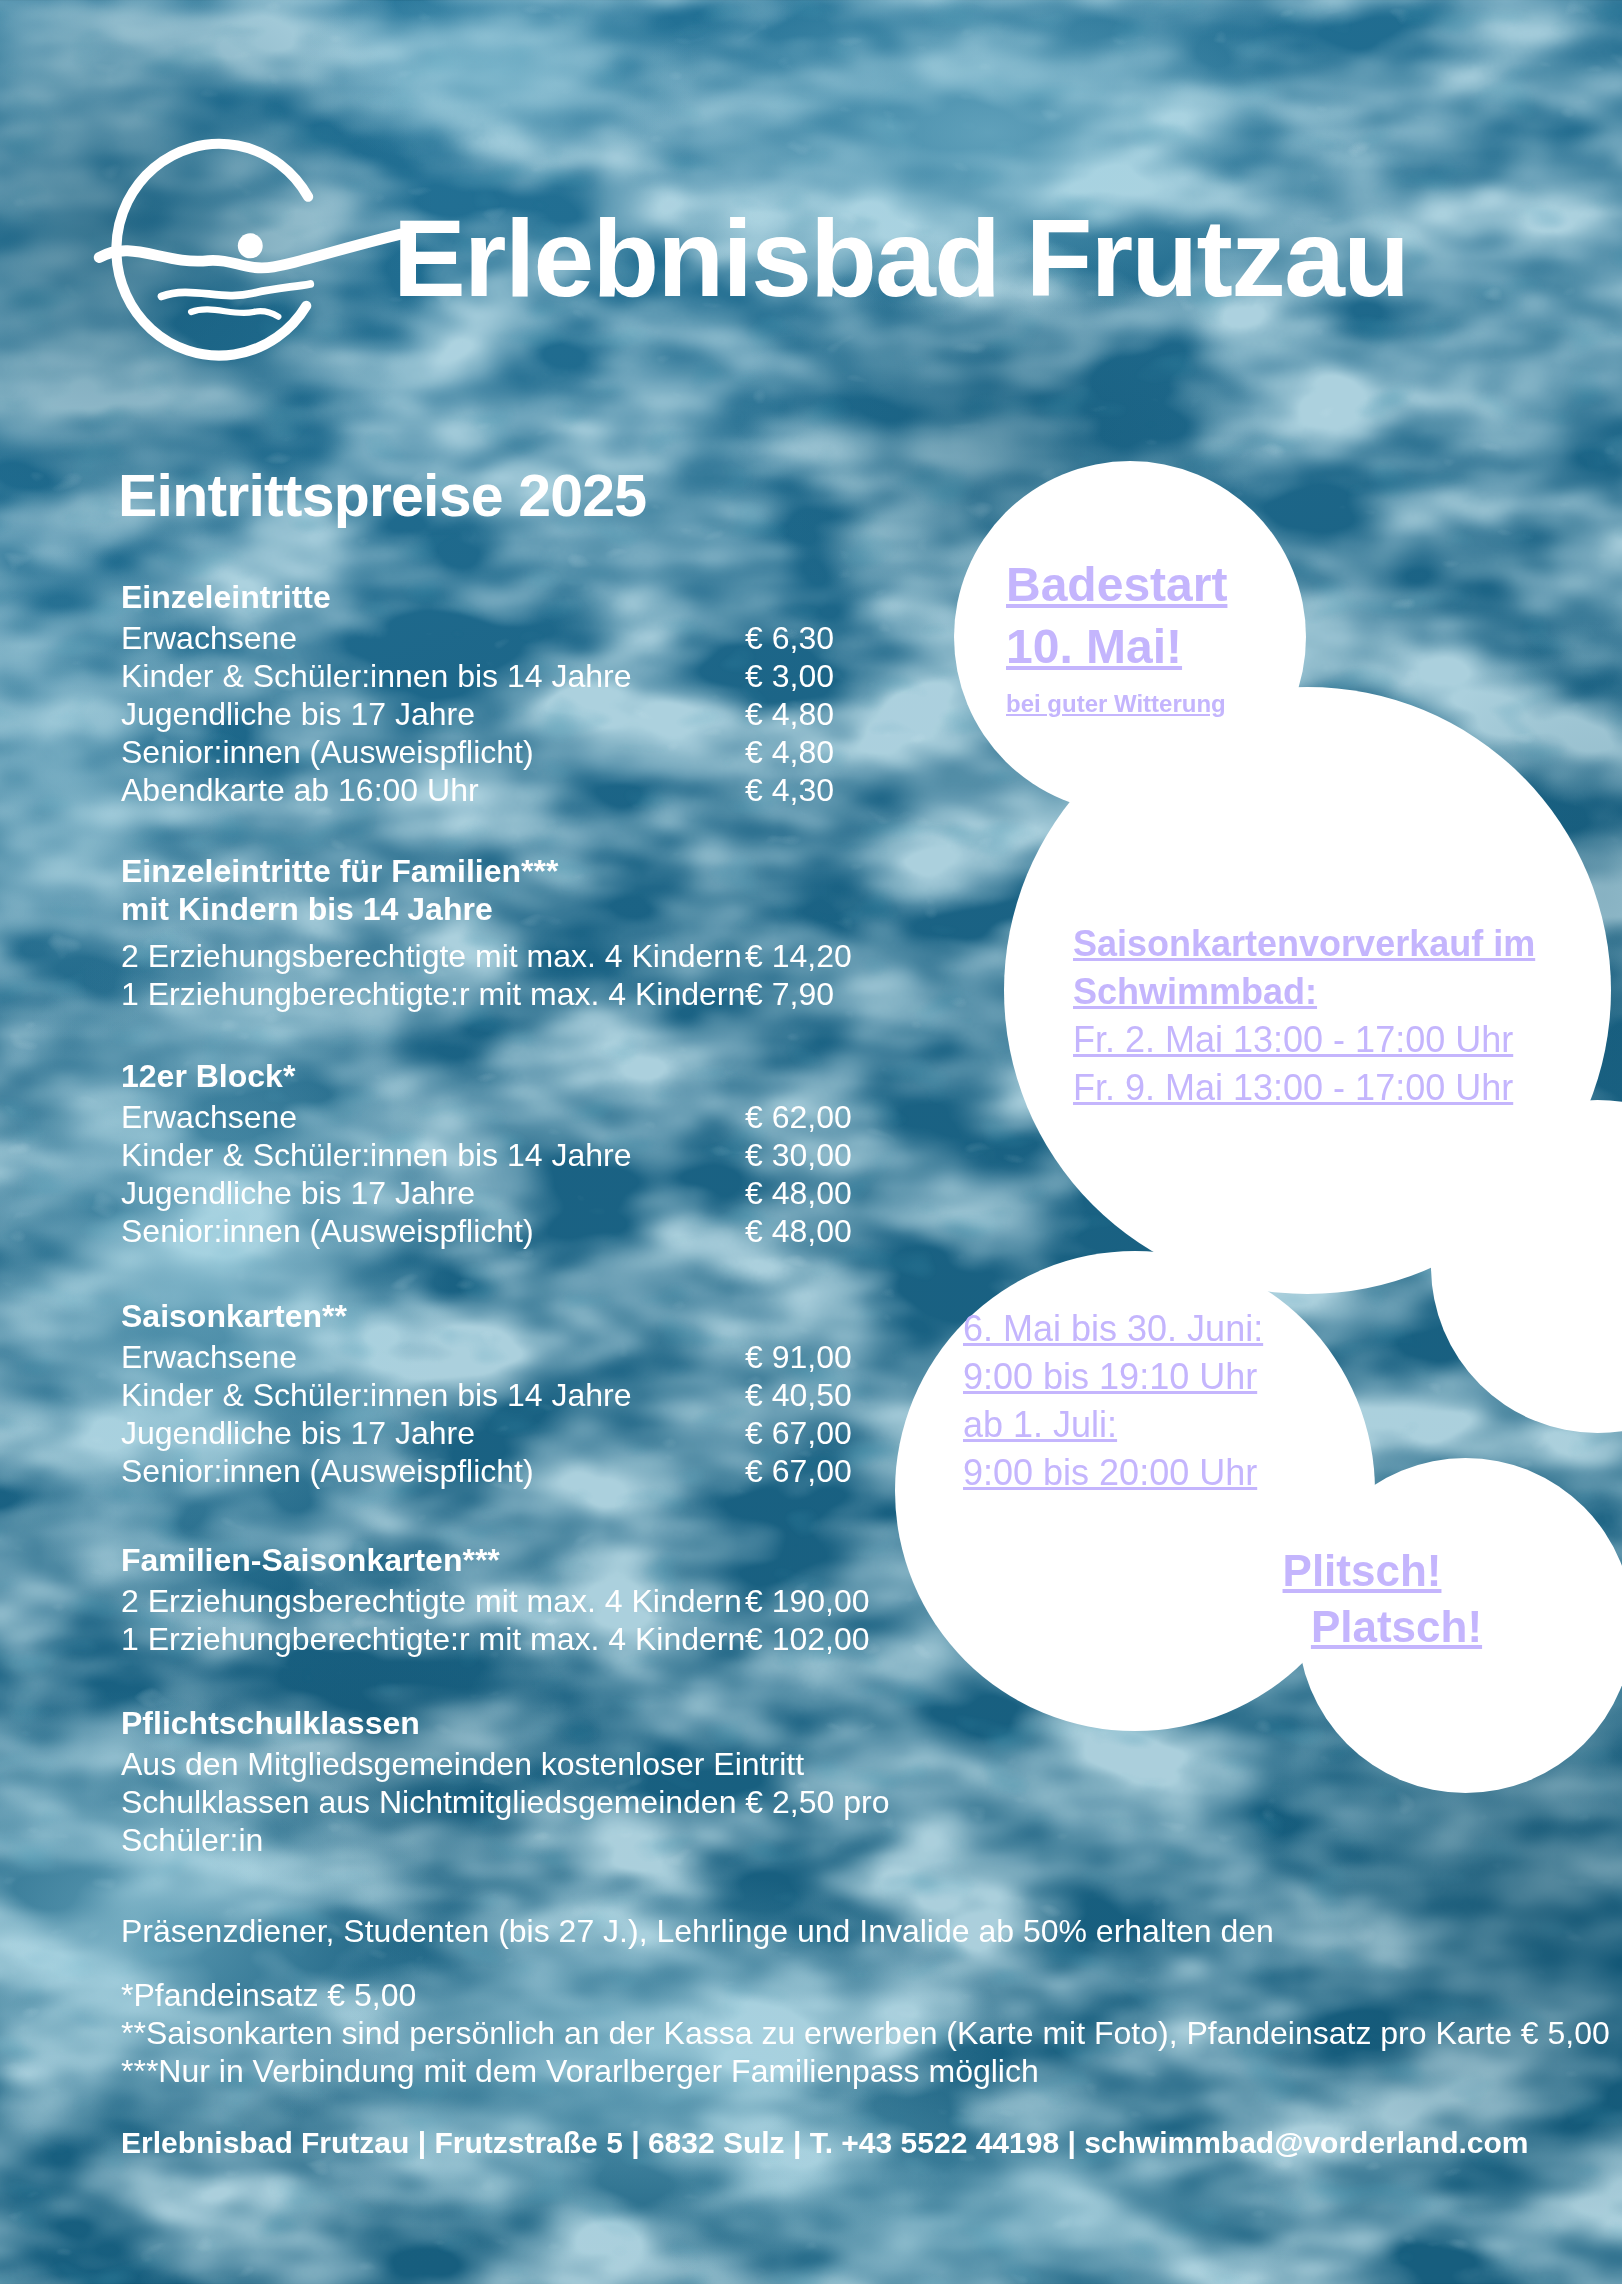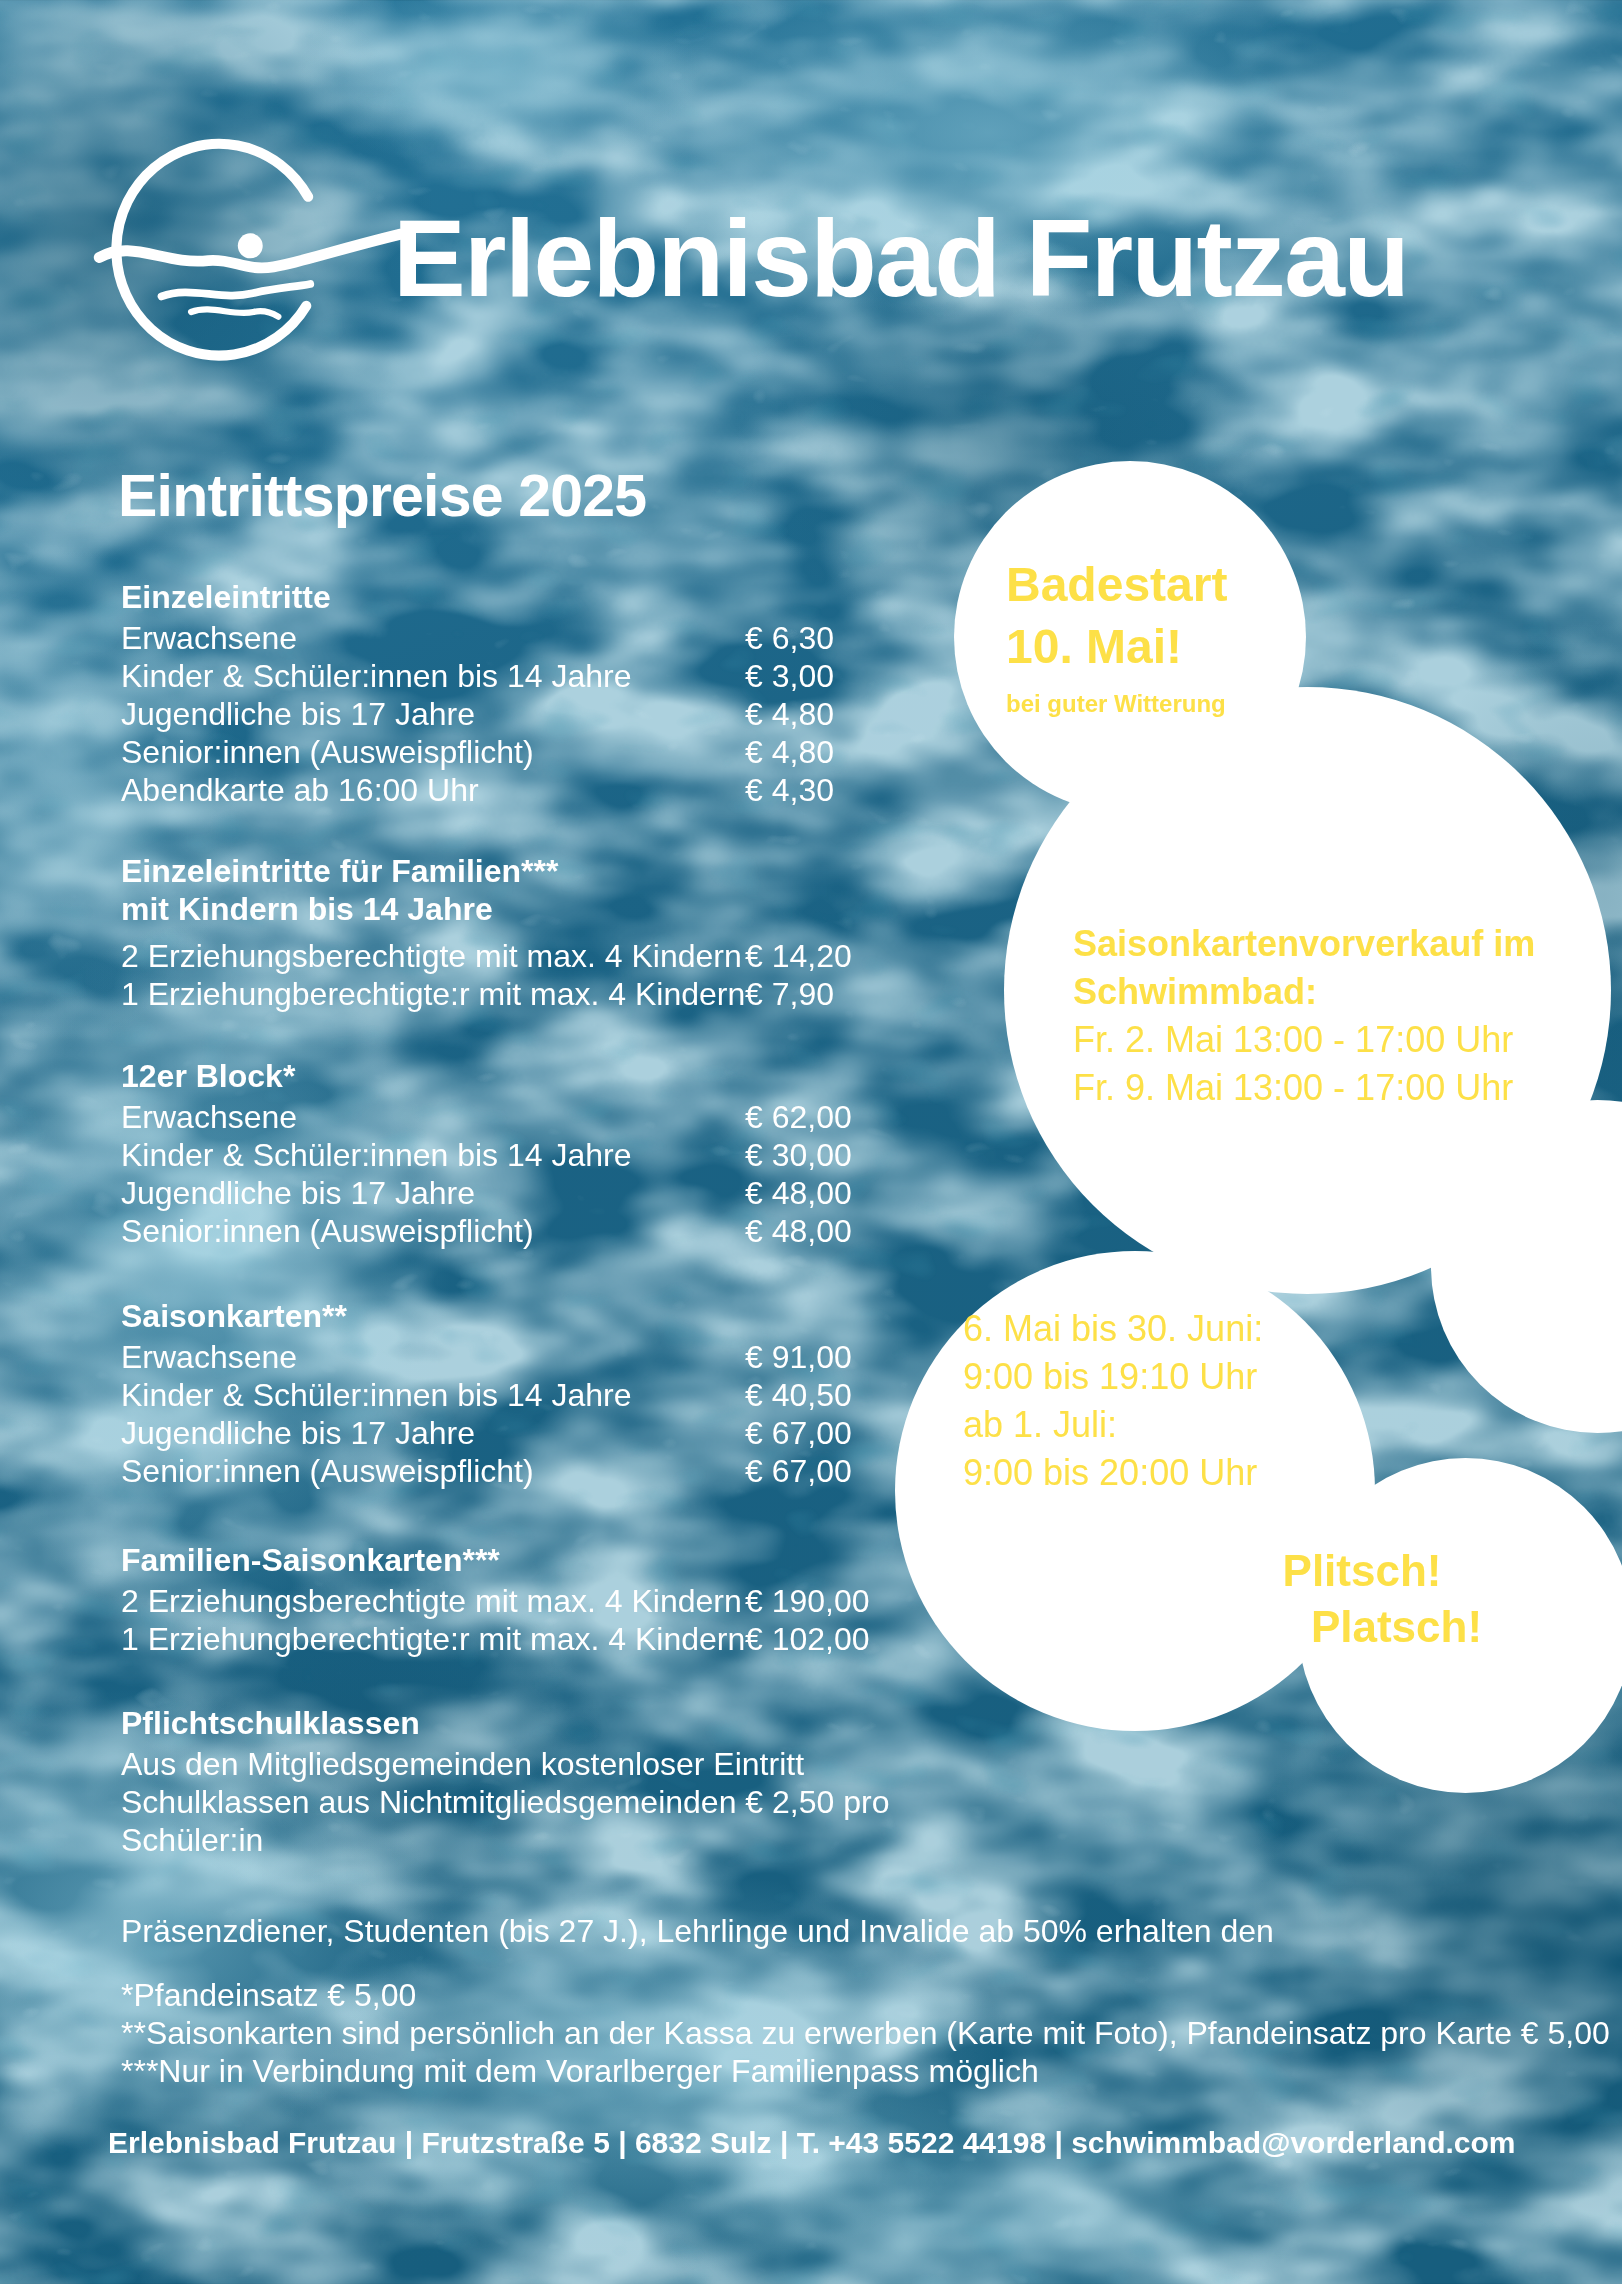--- a/index.html
+++ b/index.html
@@ -19,23 +19,23 @@
   .brand{left:393px;top:204px;font-size:109px;line-height:1;white-space:nowrap;letter-spacing:-1.6px;}
   .brand .bold{font-weight:700;}
   .brand .light{font-weight:700;margin-left:26.5px;}
   .h1{left:118px;top:467px;font-size:59px;font-weight:700;letter-spacing:-0.8px;line-height:1;}
   .sec{left:121px;width:919px;font-size:32px;line-height:38px;}
   .sec h2{margin:0 0 3.1px 0;font-size:32px;line-height:38px;font-weight:700;}
   .sec .sub{font-weight:700;}
   .row{position:relative;}
   .price{position:absolute;left:624px;top:0;}
   .para,.notes{left:121px;width:1495px;font-size:32px;line-height:38px;}
-  .footer{left:108px;top:2126px;font-size:30px;font-weight:700;white-space:nowrap;}
+  .footer{left:121px;top:2126px;font-size:30px;font-weight:700;white-space:nowrap;}
   
-  .accent{color:#fde047;}
+  .accent{color:#c4b5fd;text-decoration:underline;}
   .bad{left:1006px;top:554px;font-size:48px;line-height:62px;font-weight:700;}
   .bad-note{left:1006px;top:690px;font-size:24px;font-weight:700;}
   .presale{left:1073px;top:920px;font-size:36px;line-height:48px;}
   .presale .b{font-weight:700;}
   .hours{left:963px;top:1305px;font-size:36px;line-height:48px;}
   .hours .b{font-weight:700;}
   .splash{left:1242px;top:1543px;width:309px;font-size:44px;line-height:56px;
           font-weight:700;text-align:center;}
   .splash .l1{padding-right:69px;}
 </style>

